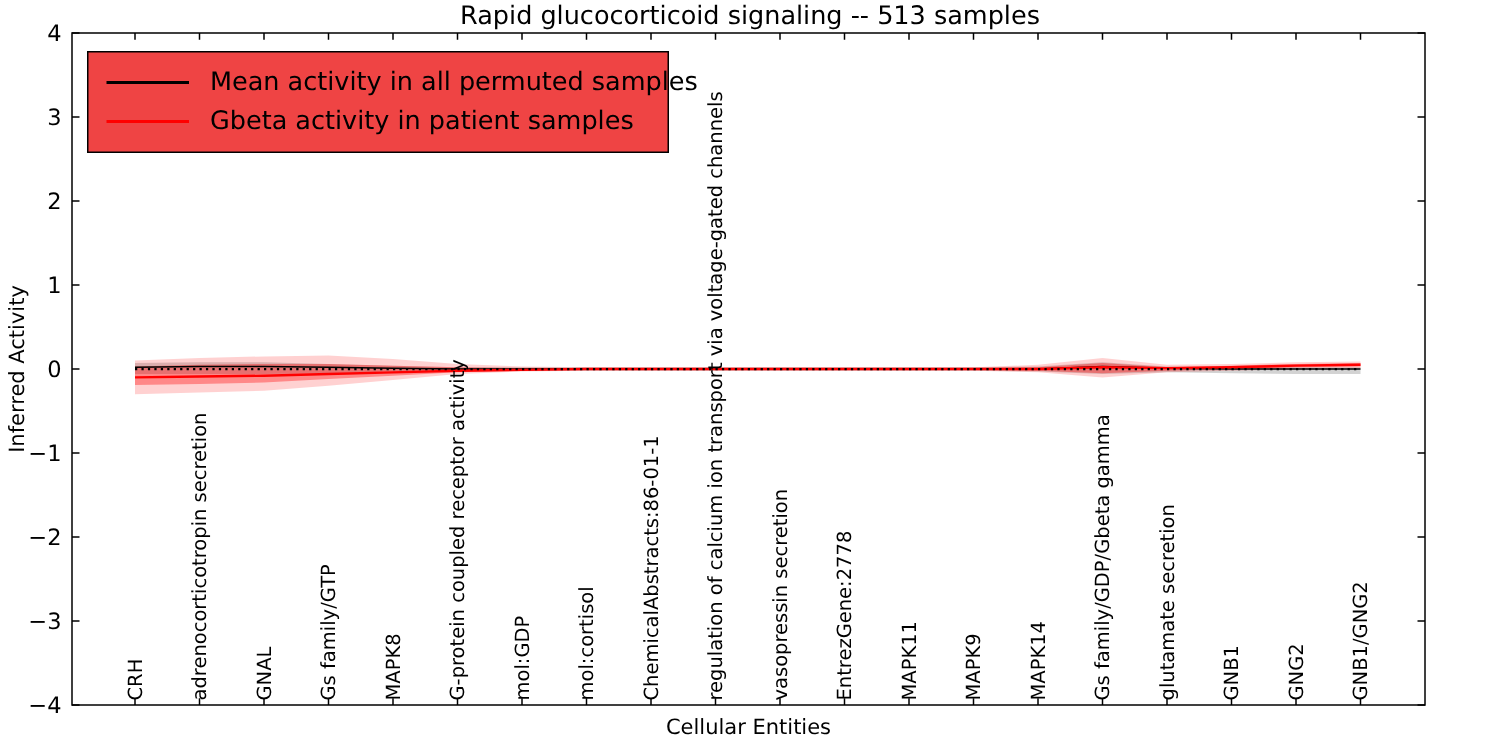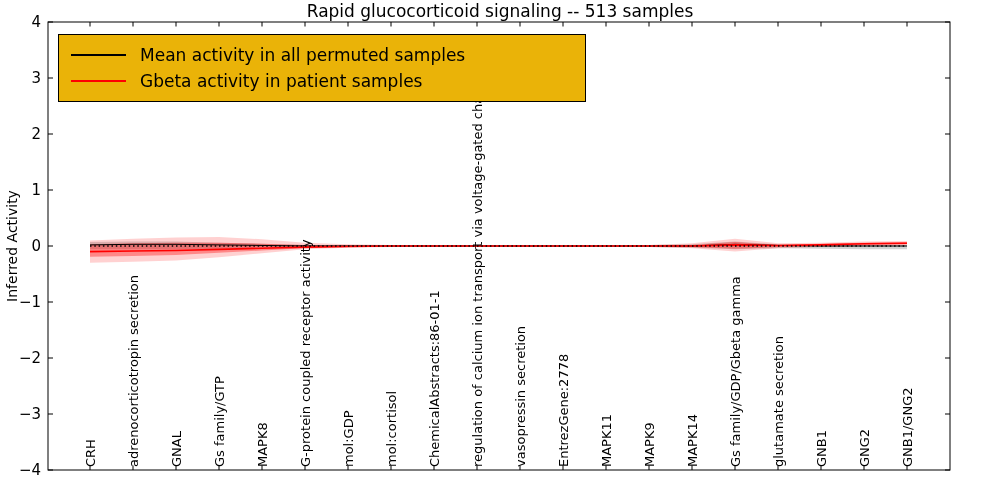--- a/index.html
+++ b/index.html
@@ -5,21 +5,21 @@
   html,body{margin:0;padding:0;background:#fff;}
   #fig{position:relative;width:1000px;height:500px;background:#ffffff;
        font-family:"DejaVu Sans","Liberation Sans",sans-serif;overflow:hidden;}
   #chart-svg{position:absolute;left:0;top:0;}
   .title{position:absolute;left:0;top:1px;width:1000px;text-align:center;
          font-size:17px;color:#000;}
   .xlabel{position:absolute;left:48px;top:477px;width:902px;text-align:center;
           font-size:14px;color:#000;}
   .ylabel{position:absolute;left:-86px;top:236px;width:200px;height:20px;
           text-align:center;font-size:14px;color:#000;transform:rotate(-90deg);}
-  .legend{position:absolute;left:58px;top:34px;width:528px;background:#eab308;
+  .legend{position:absolute;left:58px;top:34px;width:388px;background:#ef4444;
           border:1px solid #000;padding:7px 10px 7px 12px;box-sizing:border-box;}
   .legend-row{display:flex;align-items:center;height:26px;}
   .legend-sample{display:inline-block;width:55px;height:0;border-top-width:2px;
                  border-top-style:solid;margin-right:14px;flex:0 0 auto;}
   .legend-label{font-size:17px;color:#000;white-space:nowrap;}
 </style>
 </head>
 <body>
 
 <div id="fig">
@@ -114,20 +114,21 @@
       <text x="41" y="363" font-size="15" fill="#000" text-anchor="end">−2</text>
       <line x1="48" y1="414" x2="53" y2="414" stroke="#000" stroke-width="1"></line>
       <line x1="950" y1="414" x2="945" y2="414" stroke="#000" stroke-width="1"></line>
       <text x="41" y="419" font-size="15" fill="#000" text-anchor="end">−3</text>
       <line x1="48" y1="470" x2="53" y2="470" stroke="#000" stroke-width="1"></line>
       <line x1="950" y1="470" x2="945" y2="470" stroke="#000" stroke-width="1"></line>
       <text x="41" y="475" font-size="15" fill="#000" text-anchor="end">−4</text>
     </svg>
   <div class="title">Rapid glucocorticoid signaling -- 513 samples</div>
   <div class="ylabel">Inferred Activity</div>
+  <div class="xlabel">Cellular Entities</div>
   <div class="legend">
     <div class="legend-row">
       <span class="legend-sample" style="border-top-color:#000000;"></span>
       <span class="legend-label">Mean activity in all permuted samples</span>
     </div>
     <div class="legend-row">
       <span class="legend-sample" style="border-top-color:#ff0000;"></span>
       <span class="legend-label">Gbeta activity in patient samples</span>
     </div>
   </div>

